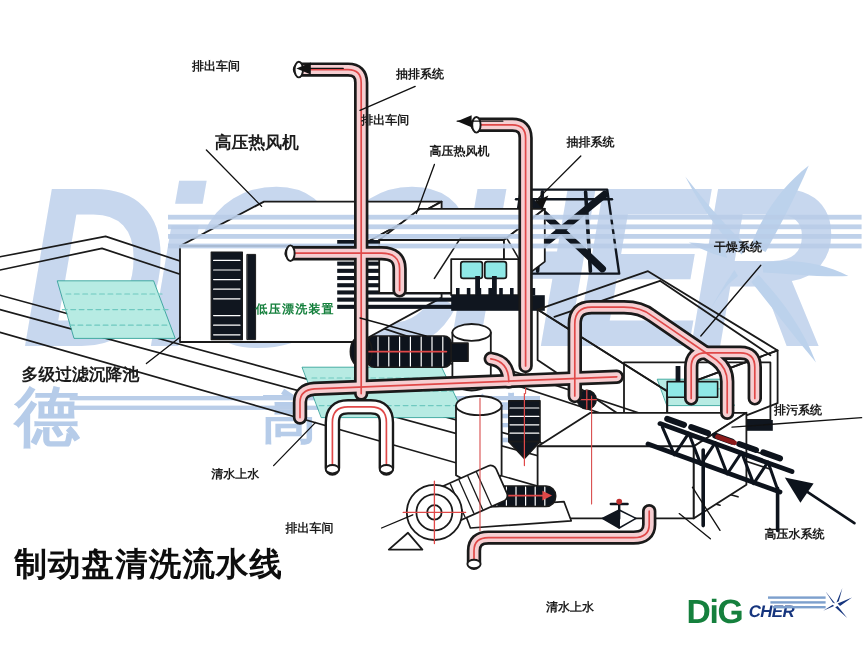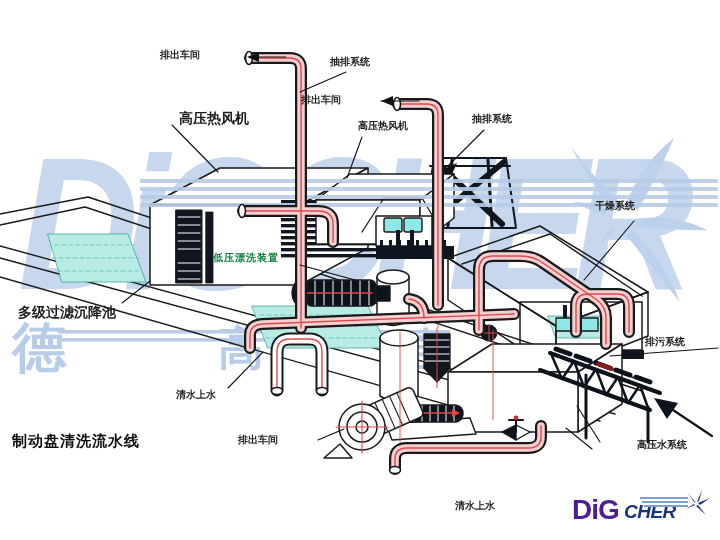--- a/index.html
+++ b/index.html
@@ -23,27 +23,27 @@
   .lbl.ext2{left:472px;top:112px;}
   .lbl.hot {left:139px;top:110px;font-size:14px;margin-left:40px;}
   .lbl.rinse{left:213px;top:251px;color:#15803d;letter-spacing:1px;}
   .lbl.clean{left:595px;top:199px;}
   .lbl.pool{left:18px;top:304px;font-size:14px;}
   .lbl.trans{left:645px;top:335px;}
   .lbl.slag{left:176px;top:388px;}
   .lbl.sew {left:238px;top:433px;}
   .lbl.hpw {left:601px;top:438px;margin-left:36px;}
   .lbl.cw  {left:455px;top:468px;margin-top:31px;}
-  .title{position:absolute;left:12px;top:432px;font-size:15px;font-weight:800;
+  .title{position:absolute;left:12px;top:452px;font-size:27px;font-weight:800;
          color:#0d0d0d;letter-spacing:1px;}
   
   .logo{position:absolute;left:570px;top:492px;width:146px;height:44px;}
   .logo .b1{position:absolute;left:2px;top:2px;font-size:28px;font-weight:900;
-            color:#4c1d95;letter-spacing:-1px;}
-  .logo .b2{position:absolute;left:54px;top:9px;font-size:19px;font-weight:800;
+            color:#15803d;letter-spacing:-1px;}
+  .logo .b2{position:absolute;left:54px;top:9px;font-size:14px;font-weight:800;
             font-style:italic;color:#16357e;letter-spacing:-.5px;}
   .logo .line{position:absolute;height:2px;background:#7da0cd;}
 </style>
 </head>
 <body>
 
 <div id="canvas">
 
   <div class="wm-brand">DiGCHER</div>
   <span class="wm-char c0">德</span>

